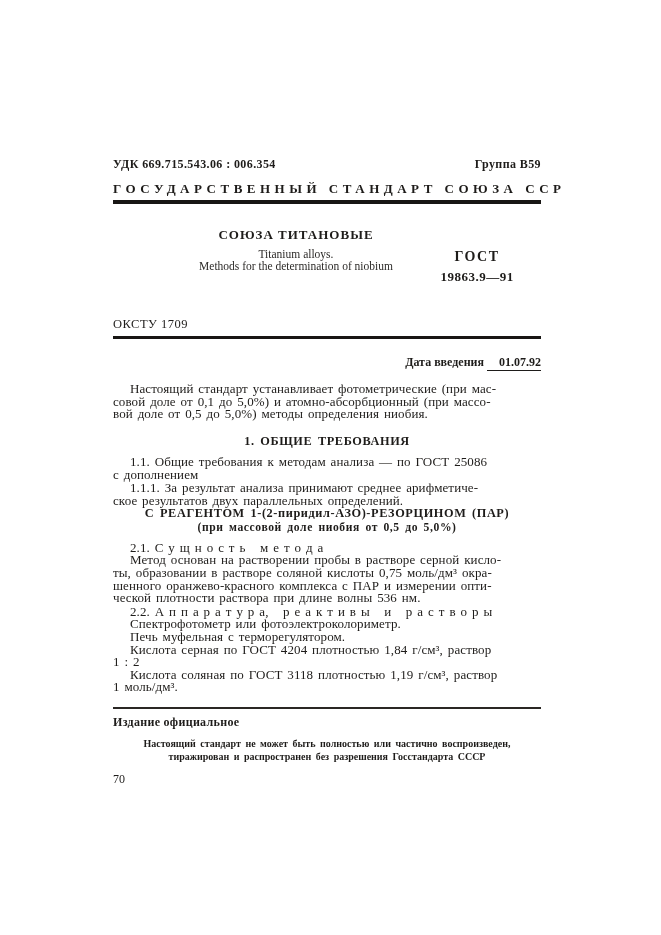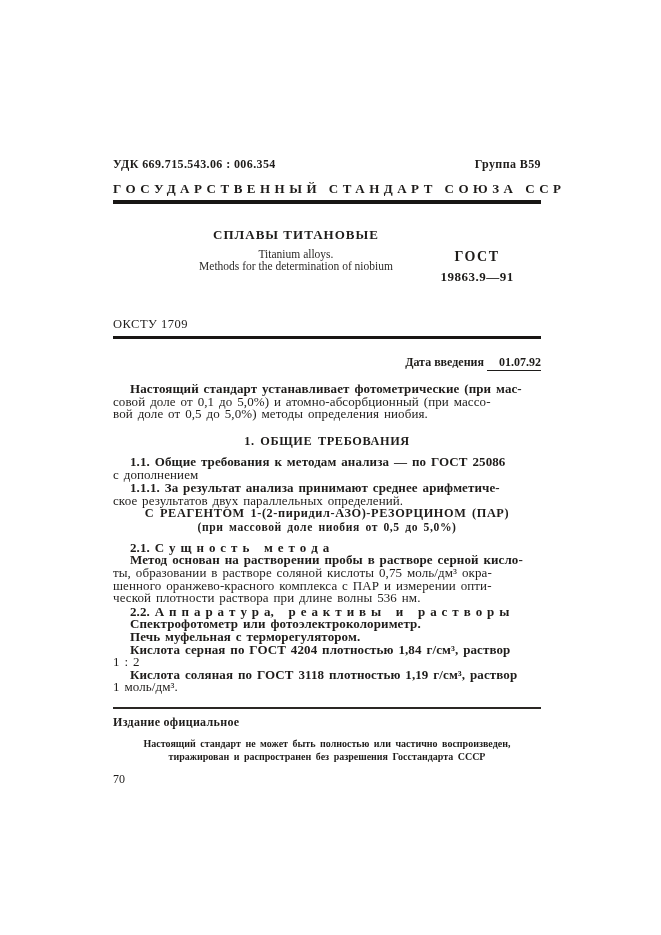--- a/index.html
+++ b/index.html
@@ -60,21 +60,21 @@
   }
 
   
   .para { margin-top: 10px; }
   .line {
     font-size: 13px; line-height: 12.6px;
     white-space: pre;
     letter-spacing: 0.1px;
     word-spacing: 1.5px;
   }
-  .ind { padding-left: 17px; font-weight: bold; }
+  .ind { padding-left: 17px; }
   .sec-heading {
     text-align: center; font-weight: bold;
     font-size: 12.3px; letter-spacing: 0.6px;
     word-spacing: 2px;
     line-height: 13.2px;
   }
   .sec-heading.small { font-size: 11.6px; }
   .mt14 { margin-top: 14px; }
   .mt12 { margin-top: 12px; }
   .mt8  { margin-top: 8px; }
@@ -97,21 +97,21 @@
   <div class="udk-row">
     <span>УДК 669.715.543.06 : 006.354</span>
     <span>Группа В59</span>
   </div>
 
   <div class="gov-header">ГОСУДАРСТВЕННЫЙ СТАНДАРТ СОЮЗА ССР</div>
   <div class="rule-thick"></div>
 
   <div class="title-wrap">
     <div class="title-col">
-      <div class="title-main">СПЛАВЫ ТИТАНОВЫЕ</div>
+      <div class="title-main">СОЮЗА ТИТАНОВЫЕ</div>
       <div class="title-en">Titanium alloys.</div>
       <div class="title-en" style="margin-top:0;">Methods for the determination of niobium</div>
     </div>
     <div class="gost-box">
       <div class="gost-label">ГОСТ</div>
       <div class="gost-number">19863.9—91</div>
     </div>
   </div>
 
   <div class="okstu">ОКСТУ 1709</div>

